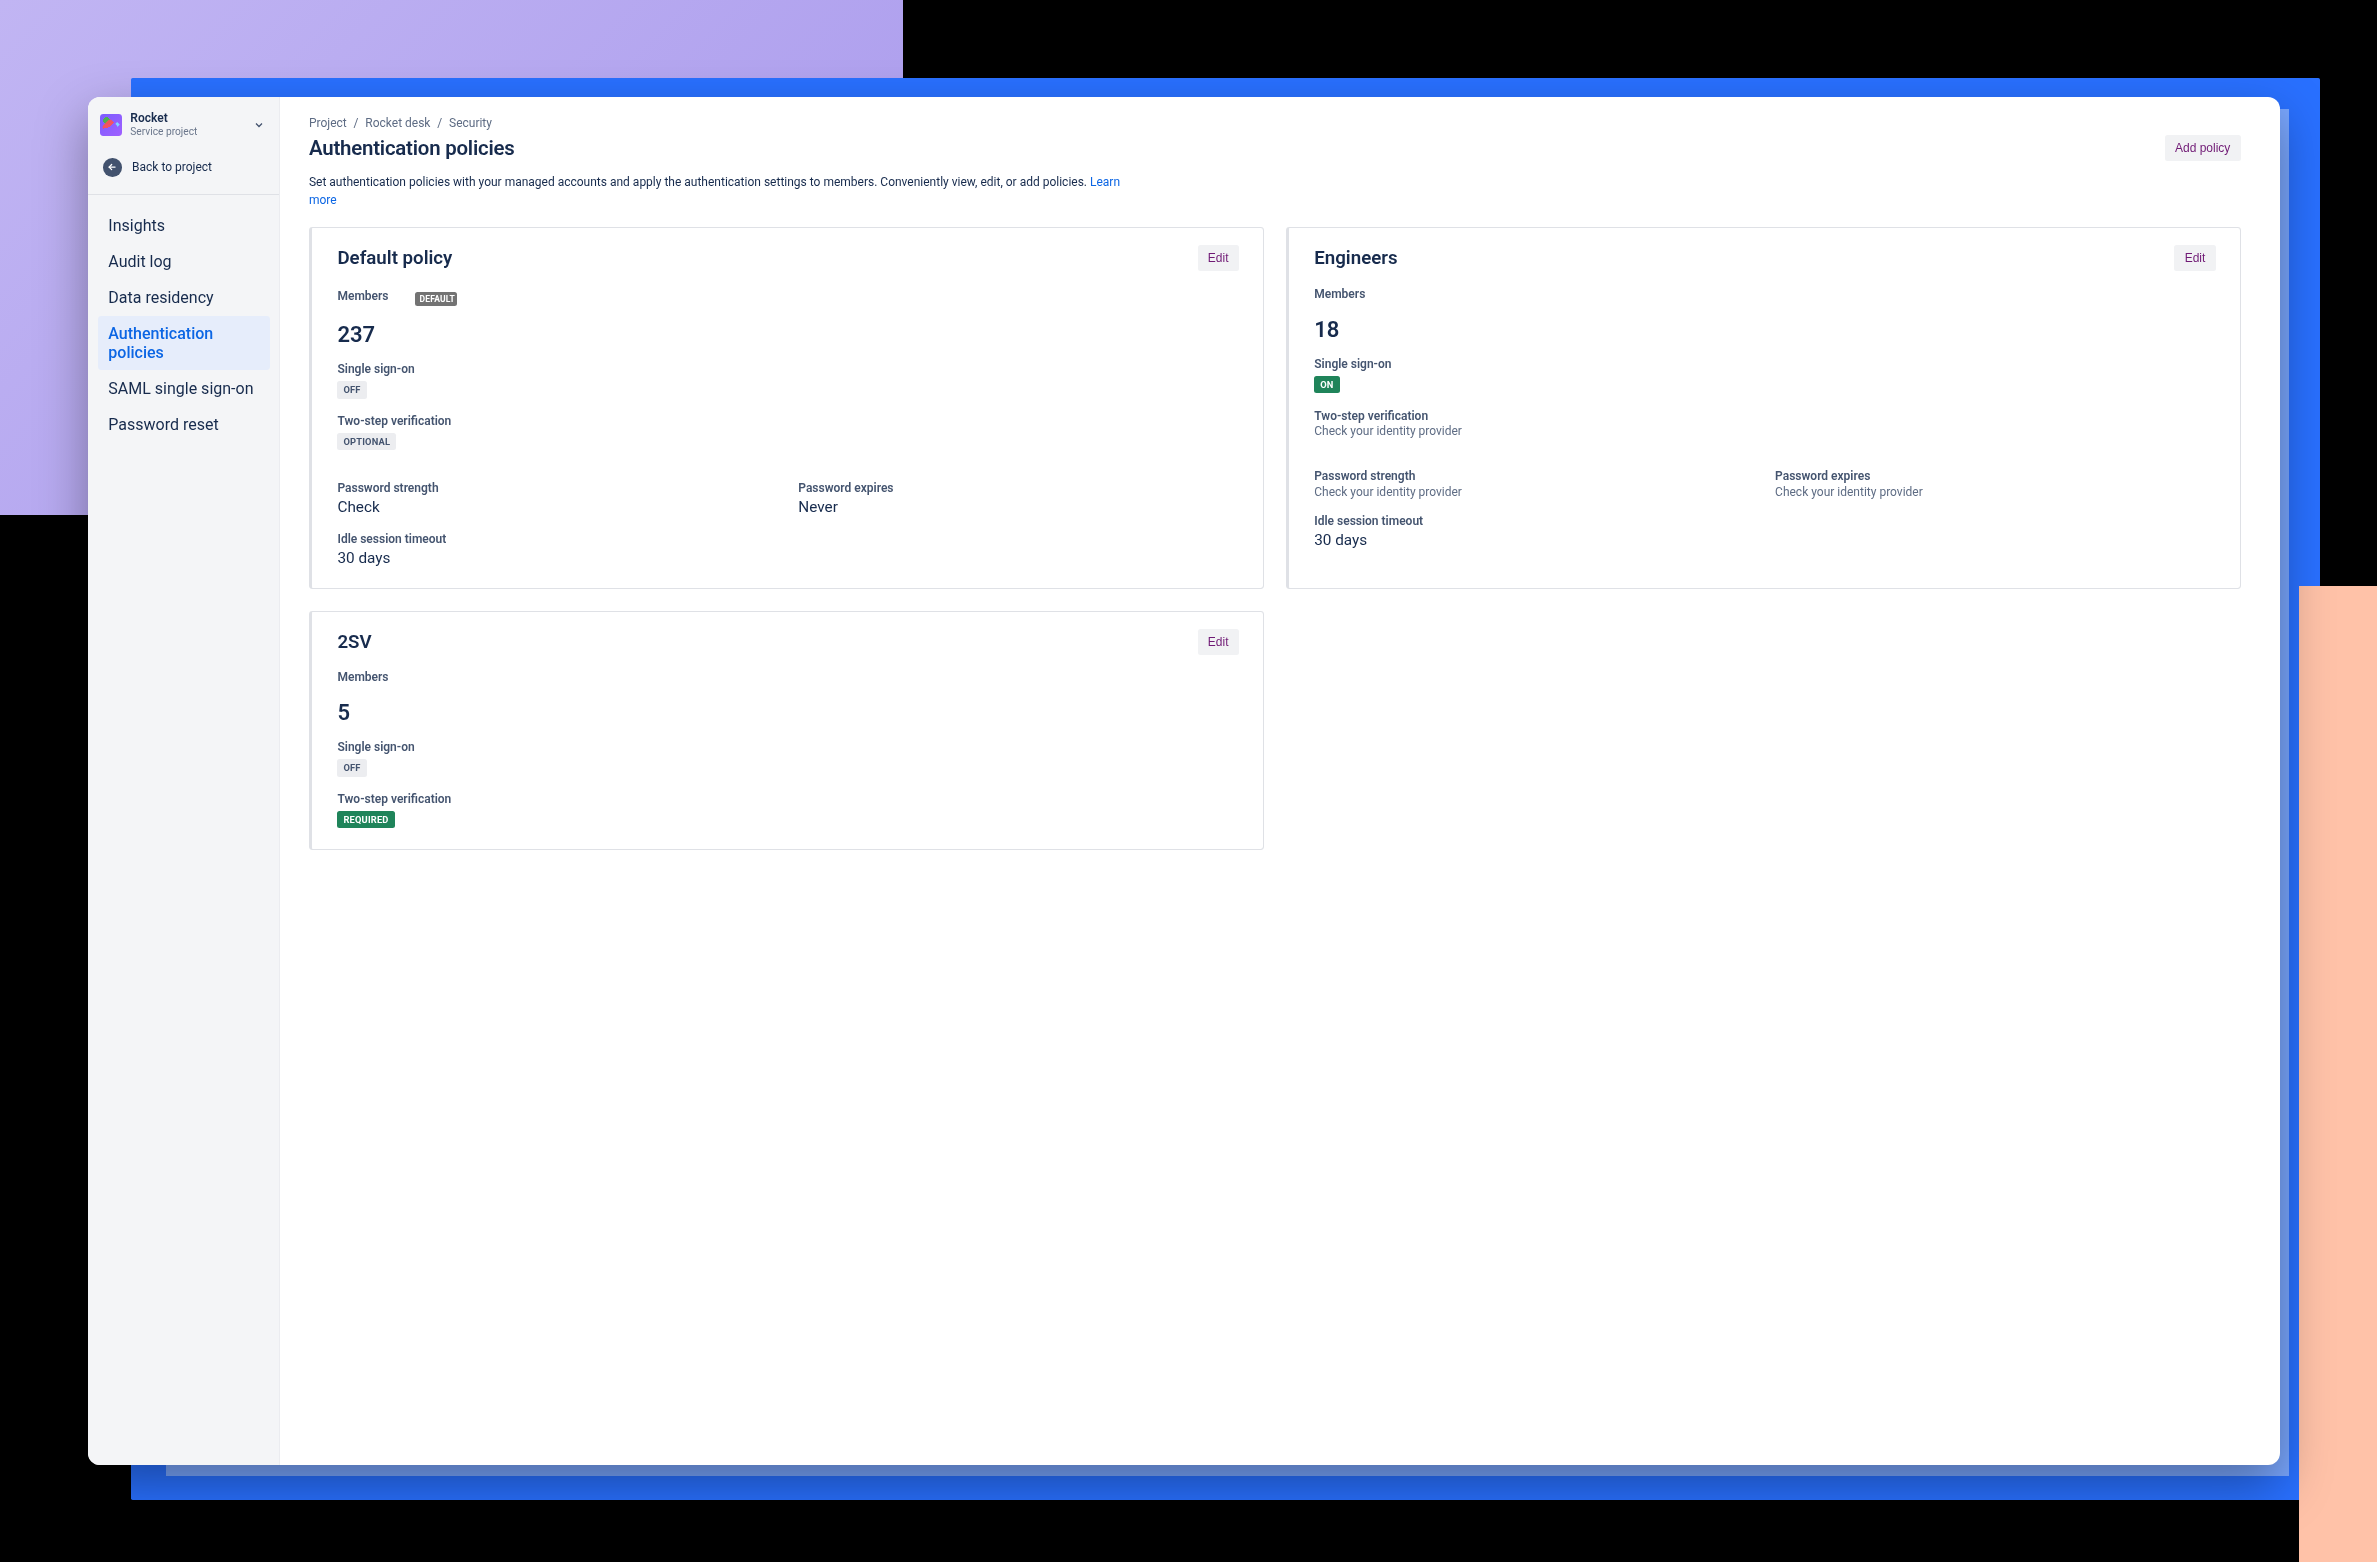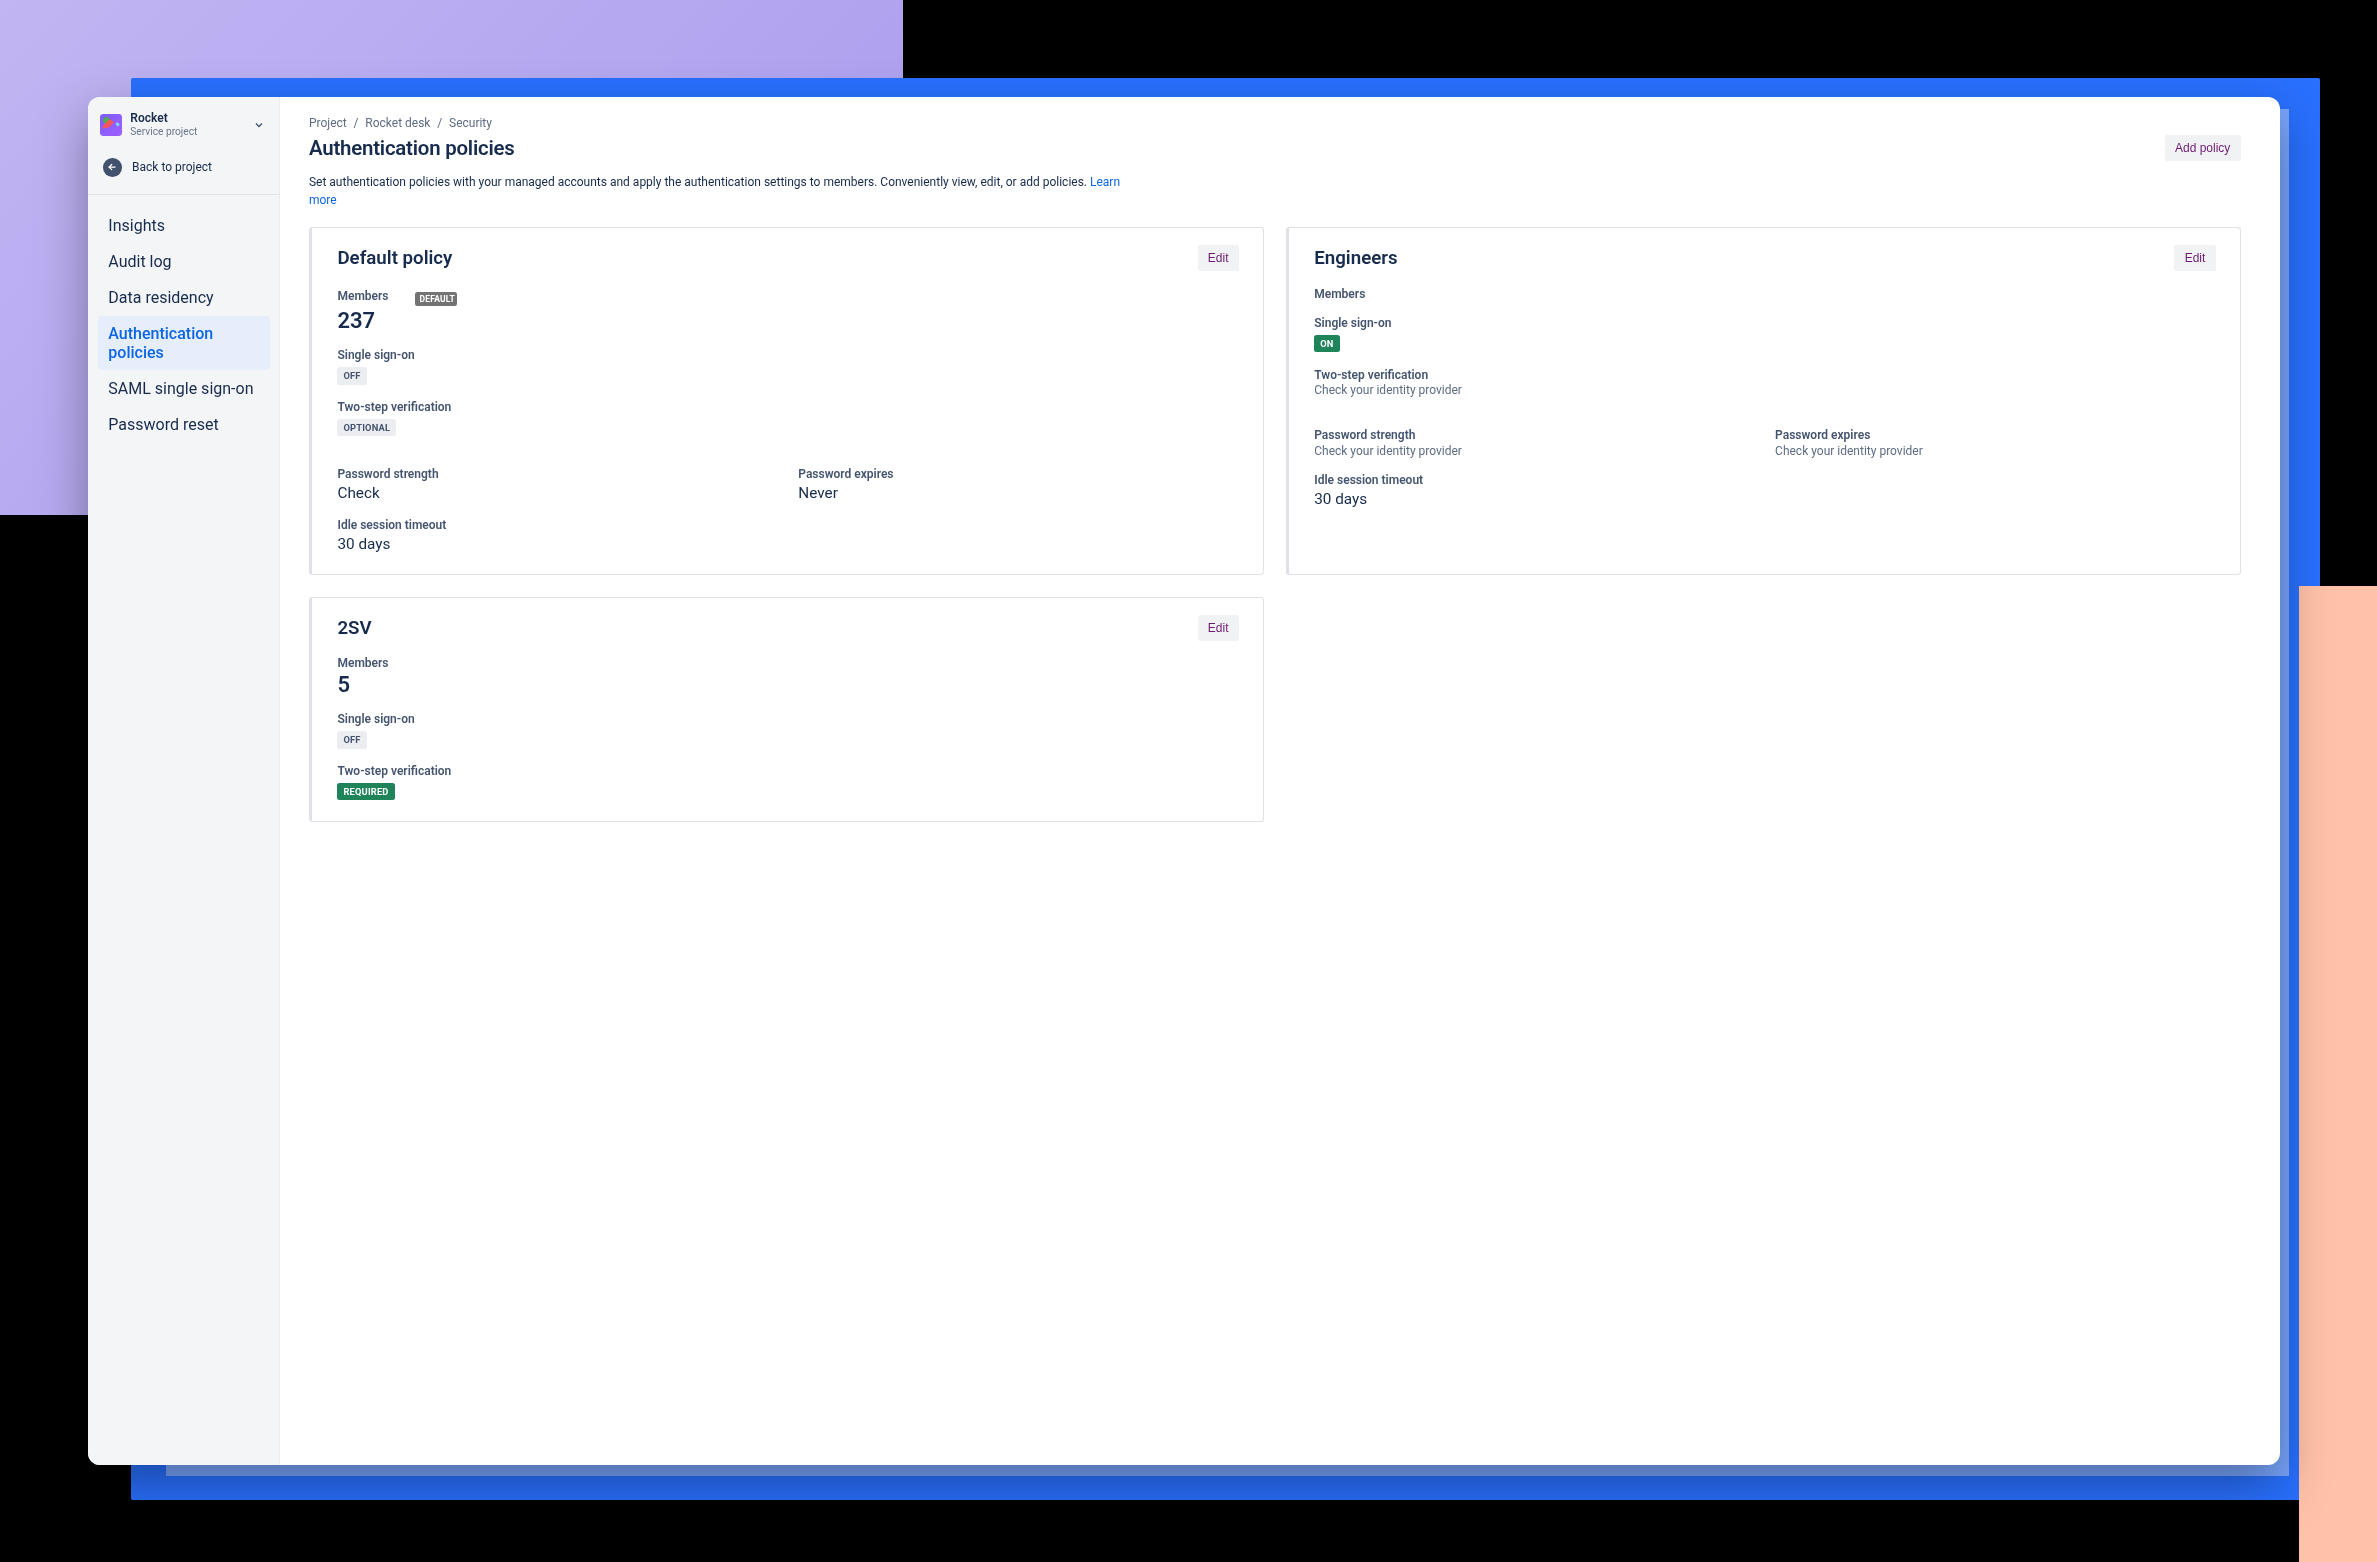--- a/index.html
+++ b/index.html
@@ -120,21 +120,21 @@
   .card {
     border:0.8px solid #DFE1E6; border-left:3.4px solid #DFE1E6;
     border-radius:3.4px;
     padding: 17px 24px 20.4px 25.5px;
     background:#fff;
   }
   .card-head { display:flex; align-items:center; justify-content:space-between; }
   .card-title { font-size:18.7px; font-weight:600; color:#172B4D; }
 
   .field-label { color:#44546F; font-weight:600; font-size:12px; margin-top:15.3px; display:flex; align-items:center; gap:6.8px;}
-  .big-number { font-size:22px; font-weight:600; color:#172B4D; margin-top:2px; }
+  .big-number { font-size:22px; font-weight:600; color:#172B4D; margin-top:16px; }
   .value-text { font-size:15.3px; color:#172B4D; margin-top:3.4px; }
   .help-text  { color:#5E6C84; font-size:12px; margin-top:1.7px; }
 
   .badge {
     display:inline-block; padding:1.7px 6px; border-radius:2.5px;
     font-size:9.3px; font-weight:700; letter-spacing:.02em;
     line-height:1.5; vertical-align:middle;
     margin-top:5.1px;
   }
   .badge.off  { background:#ECEDF0; color:#44546F; }
@@ -237,20 +237,21 @@
             <div class="field-label">Idle session timeout</div>
       <div class="value-text">30 days</div>
           </div>
         </div>
         <div class="card">
           <div class="card-head">
     <div class="card-title">Engineers</div>
     <button class="btn">Edit</button>
   </div>
           <div class="field-label">Members</div>
+  <div class="big-number">18</div>
           <div class="section"><div class="field-label">Single sign-on</div>
     <span class="badge on">ON</span></div>
           <div class="section">
             <div class="field-label">Two-step verification</div>
             <div class="help-text">Check your identity provider</div>
           </div>
           <div class="two-col section">
       <div>
         <div class="field-label">Password strength</div>
         <div class="help-text">Check your identity provider</div>

